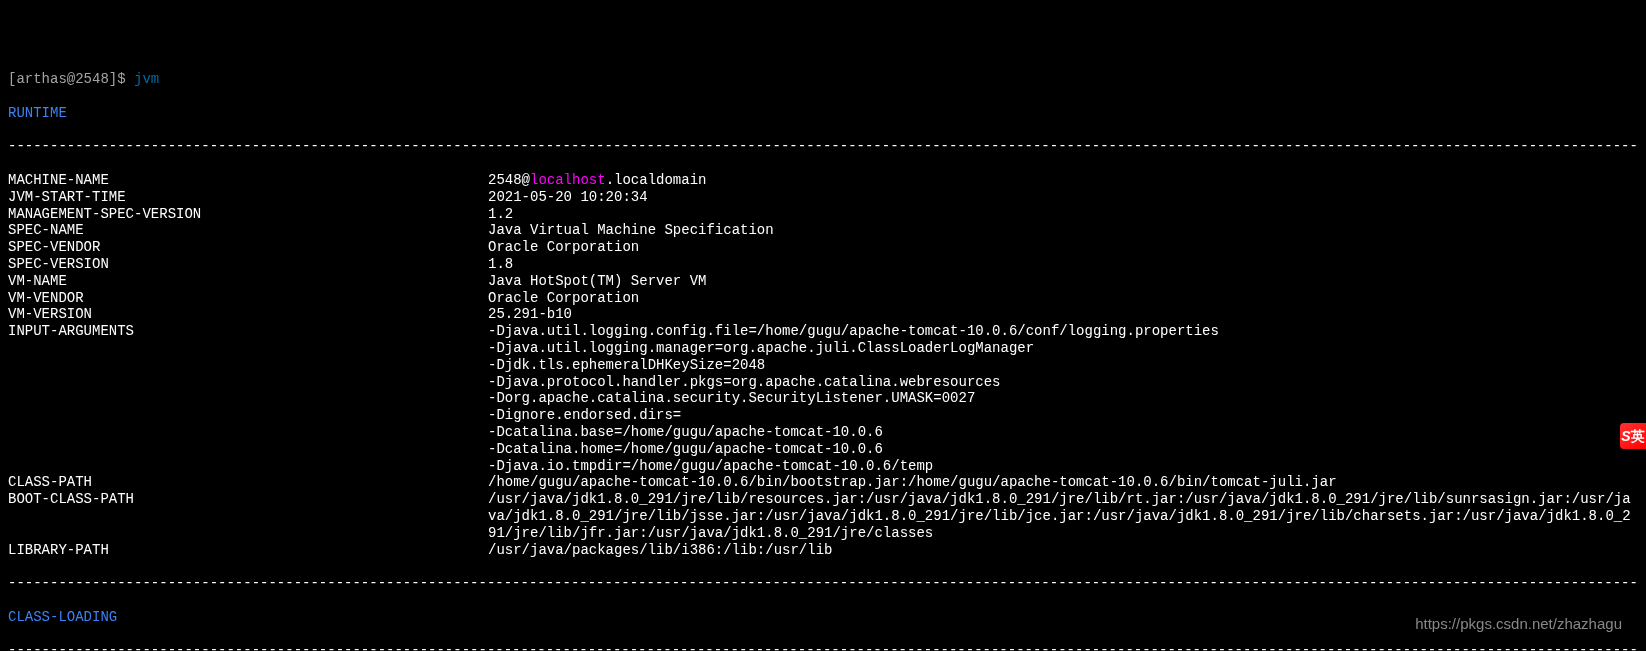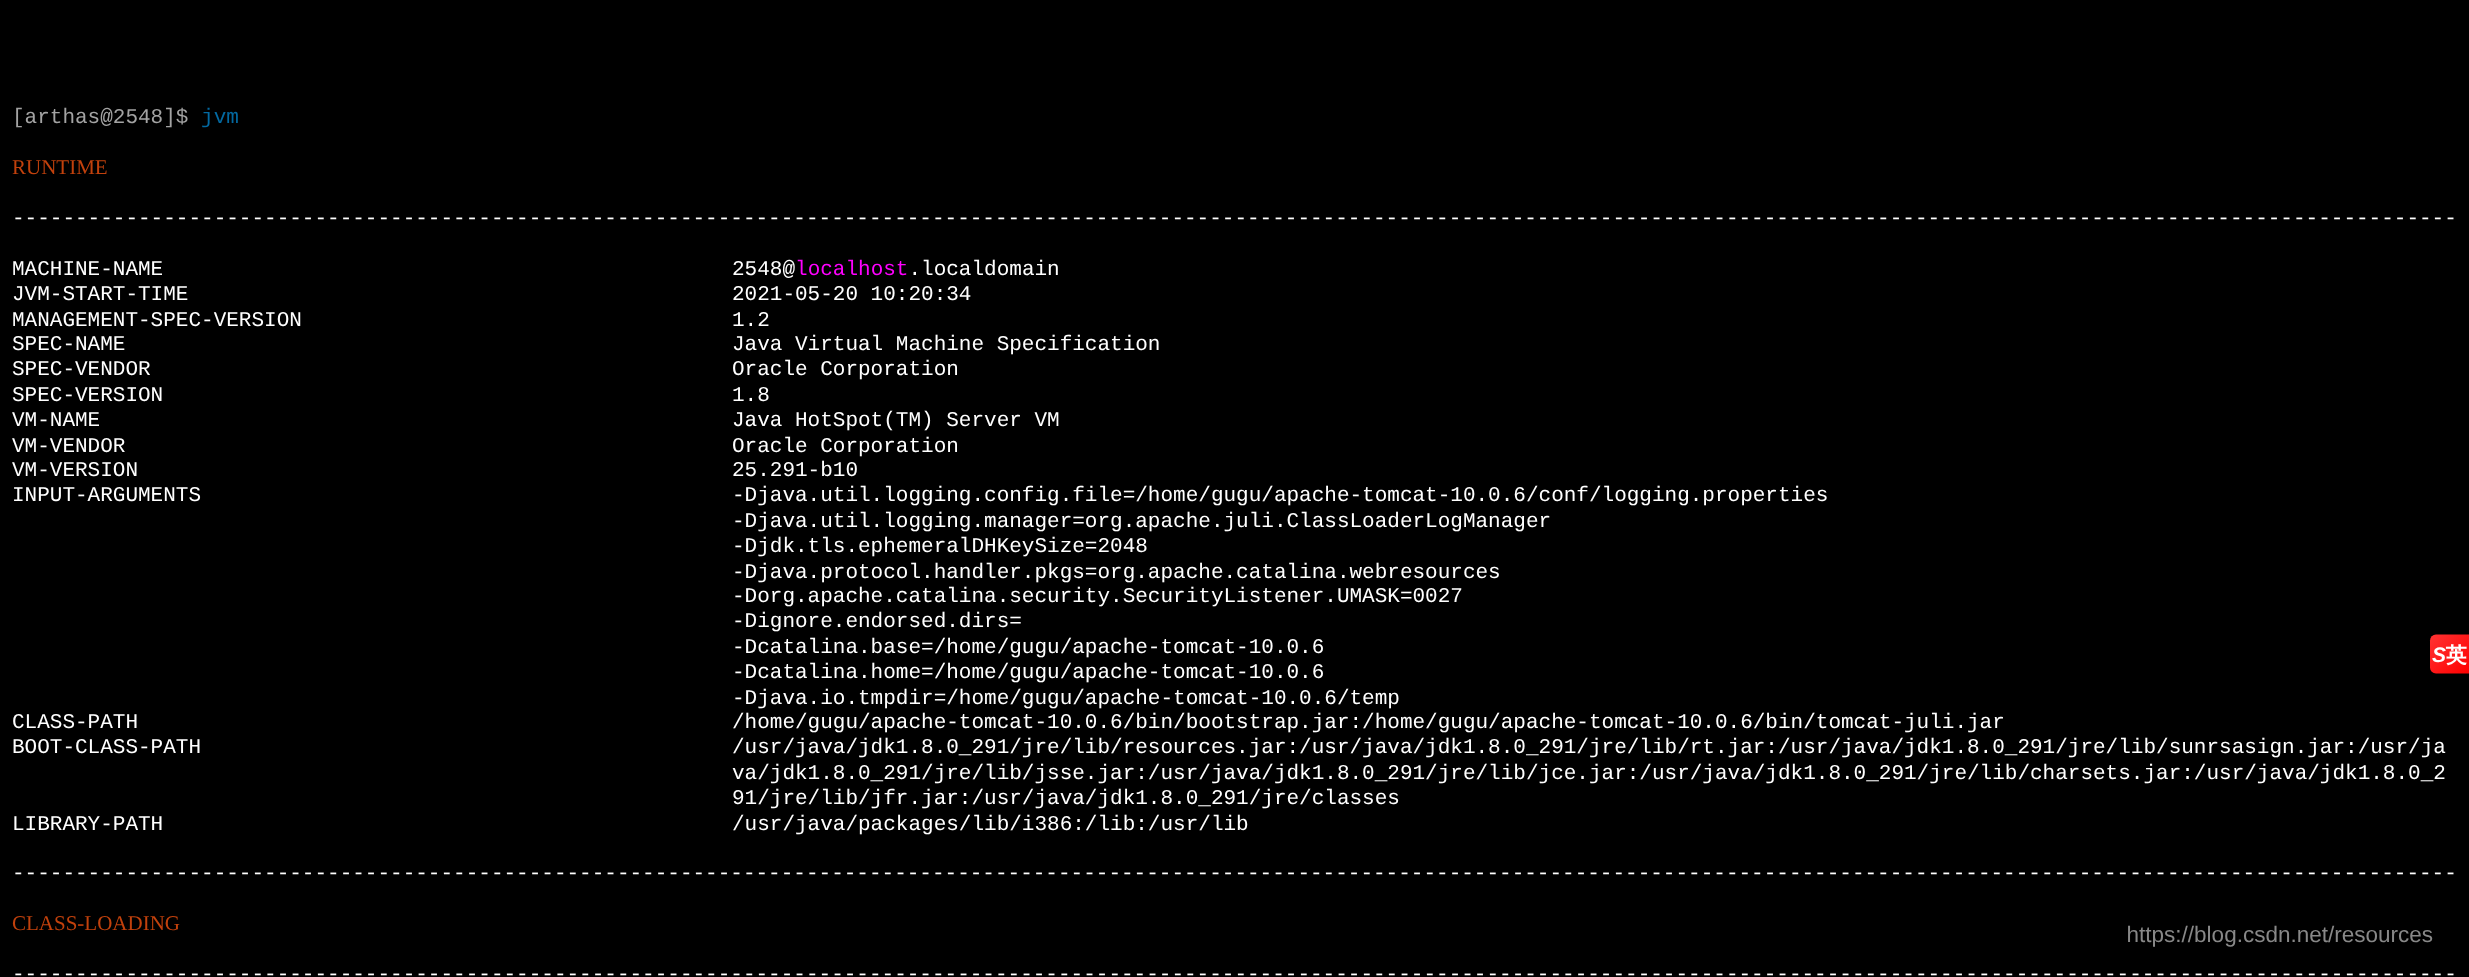--- a/index.html
+++ b/index.html
@@ -26,22 +26,21 @@
     .bracket {
       color: #a3a3a3;
     }
     .localhost {
       color: #ff00ff;
     }
     .command {
       color: #0369a1;
     }
     .section-title {
-      color: #c2410c;
-      font-family: Liberation Serif, serif;
+      color: #3b82f6;
     }
     .divider {
       color: #ffffff;
       overflow: hidden;
       white-space: nowrap;
     }
     .row {
       display: flex;
       align-items: flex-start;
     }
@@ -96,17 +95,17 @@
   <span class="bracket">[arthas@2548]$ </span><span class="command">jvm</span>
 </div>
 <div class="section-title">RUNTIME</div>
 <div class="divider">--------------------------------------------------------------------------------------------------------------------------------------------------------------------------------------------------</div>
 <div id="section-0-rows"><div class="row"><span class="label">MACHINE-NAME</span><span class="value"><span>2548@</span><span class="localhost">localhost</span><span>.localdomain</span></span></div><div class="row"><span class="label">JVM-START-TIME</span><span class="value">2021-05-20 10:20:34</span></div><div class="row"><span class="label">MANAGEMENT-SPEC-VERSION</span><span class="value">1.2</span></div><div class="row"><span class="label">SPEC-NAME</span><span class="value">Java Virtual Machine Specification</span></div><div class="row"><span class="label">SPEC-VENDOR</span><span class="value">Oracle Corporation</span></div><div class="row"><span class="label">SPEC-VERSION</span><span class="value">1.8</span></div><div class="row"><span class="label">VM-NAME</span><span class="value">Java HotSpot(TM) Server VM</span></div><div class="row"><span class="label">VM-VENDOR</span><span class="value">Oracle Corporation</span></div><div class="row"><span class="label">VM-VERSION</span><span class="value">25.291-b10</span></div><div class="row"><span class="label">INPUT-ARGUMENTS</span><span class="value"><div>-Djava.util.logging.config.file=/home/gugu/apache-tomcat-10.0.6/conf/logging.properties</div><div>-Djava.util.logging.manager=org.apache.juli.ClassLoaderLogManager</div><div>-Djdk.tls.ephemeralDHKeySize=2048</div><div>-Djava.protocol.handler.pkgs=org.apache.catalina.webresources</div><div>-Dorg.apache.catalina.security.SecurityListener.UMASK=0027</div><div>-Dignore.endorsed.dirs=</div><div>-Dcatalina.base=/home/gugu/apache-tomcat-10.0.6</div><div>-Dcatalina.home=/home/gugu/apache-tomcat-10.0.6</div><div>-Djava.io.tmpdir=/home/gugu/apache-tomcat-10.0.6/temp</div></span></div><div class="row"><span class="label"></span><span class="value"></span></div><div class="row"><span class="label">CLASS-PATH</span><span class="value">/home/gugu/apache-tomcat-10.0.6/bin/bootstrap.jar:/home/gugu/apache-tomcat-10.0.6/bin/tomcat-juli.jar</span></div><div class="row"><span class="label">BOOT-CLASS-PATH</span><span class="value value-line">/usr/java/jdk1.8.0_291/jre/lib/resources.jar:/usr/java/jdk1.8.0_291/jre/lib/rt.jar:/usr/java/jdk1.8.0_291/jre/lib/sunrsasign.jar:/usr/java/jdk1.8.0_291/jre/lib/jsse.jar:/usr/java/jdk1.8.0_291/jre/lib/jce.jar:/usr/java/jdk1.8.0_291/jre/lib/charsets.jar:/usr/java/jdk1.8.0_291/jre/lib/jfr.jar:/usr/java/jdk1.8.0_291/jre/classes</span></div><div class="row"><span class="label">LIBRARY-PATH</span><span class="value">/usr/java/packages/lib/i386:/lib:/usr/lib</span></div></div>
 <div class="divider">--------------------------------------------------------------------------------------------------------------------------------------------------------------------------------------------------</div>
 <div class="section-title">CLASS-LOADING</div>
 <div class="divider">--------------------------------------------------------------------------------------------------------------------------------------------------------------------------------------------------</div>
 
 
-<div class="watermark">https://blog.csdn.net/resources</div>
+<div class="watermark">https://pkgs.csdn.net/zhazhagu</div>
 <div class="side-badge"><span class="side-badge-s">S</span><span>英</span></div>
 
 
 
 
 </body></html>

